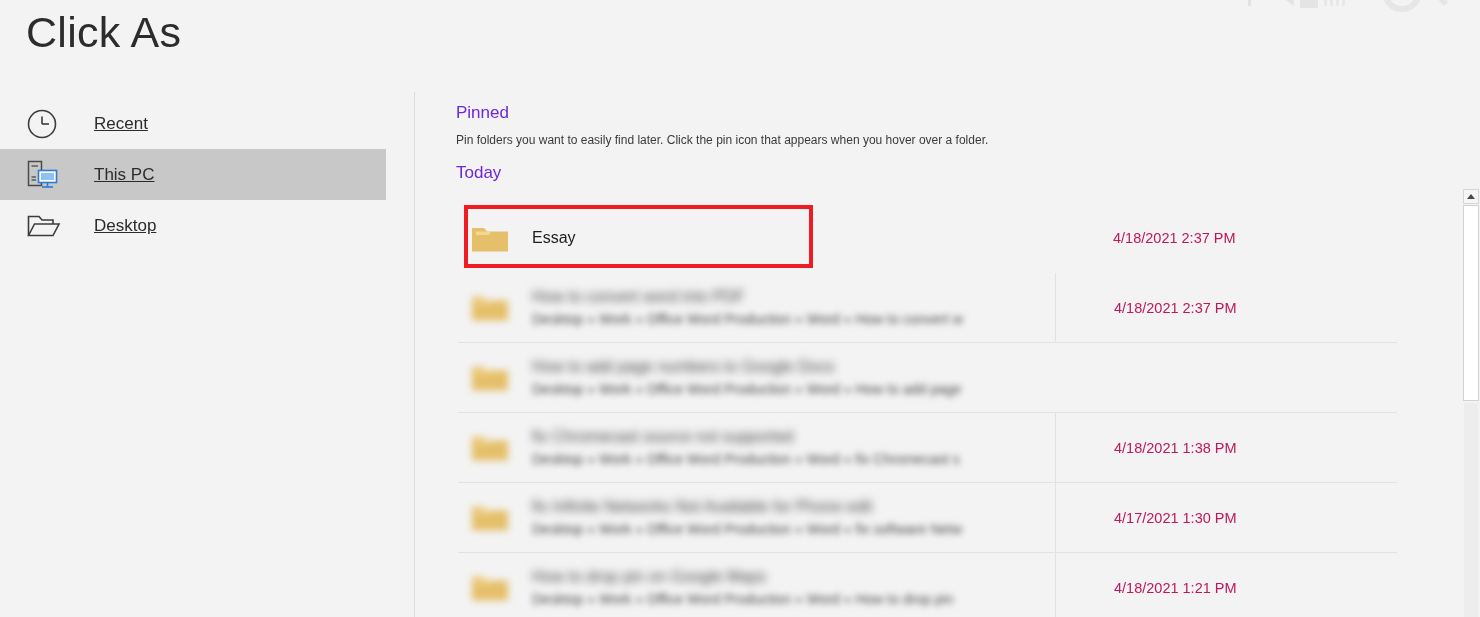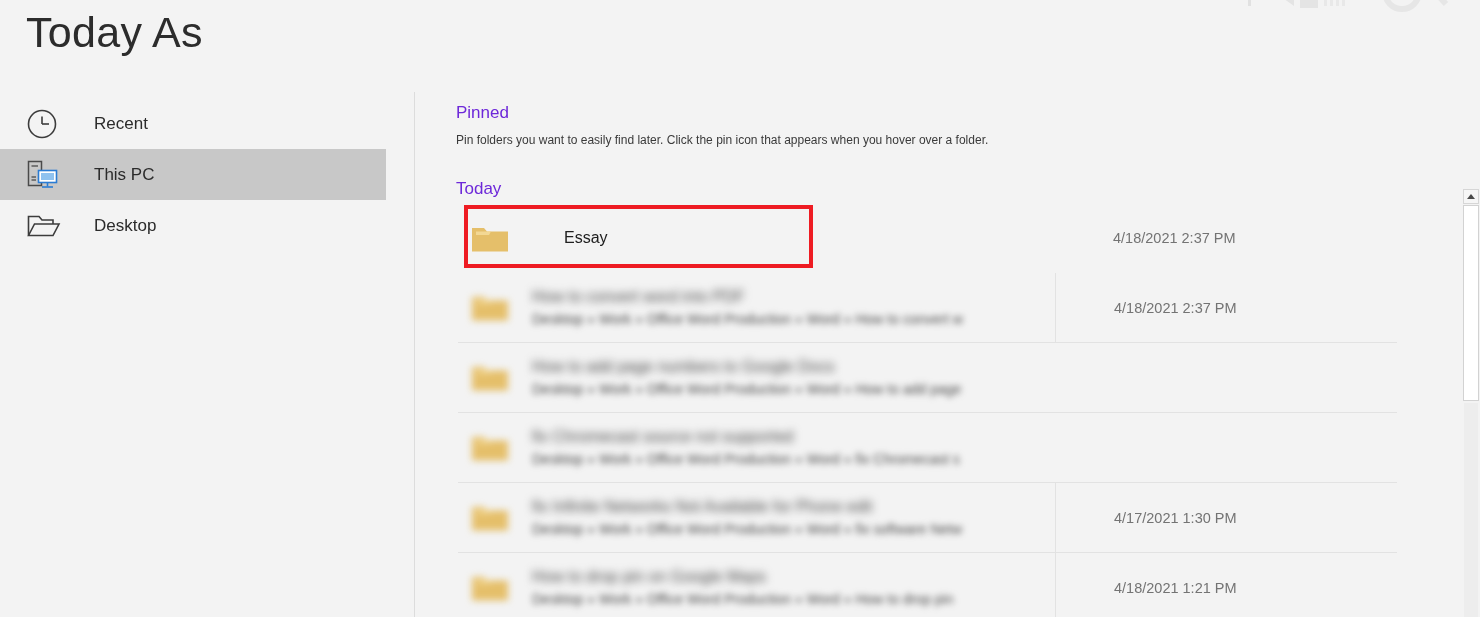--- a/index.html
+++ b/index.html
@@ -42,20 +42,21 @@
     line-height: 1.15;
     white-space: nowrap;
   }
 
   
   .nav {
     position: absolute;
     left: 0;
     top: 98px;
     width: 414px;
+    text-decoration: underline;
   }
   .nav-item {
     display: flex;
     align-items: center;
     height: 51px;
     padding-left: 26px;
     box-sizing: border-box;
     cursor: default;
   }
   .nav-item.selected {
@@ -98,21 +99,21 @@
 
   .section-head {
     position: absolute;
     left: 41px;
     font-size: 17px;
     color: #6d28d9;
     font-weight: 400;
     white-space: nowrap;
   }
   .section-head.pinned { top: 11px; }
-  .section-head.today  { top: 87px; text-align: right; }
+  .section-head.today  { top: 71px; text-align: right; }
 
   .pinned-desc {
     position: absolute;
     left: 41px;
     top: 41px;
     font-size: 12px;
     color: #3a3a3a;
     white-space: nowrap;
   }
 
@@ -126,21 +127,21 @@
   .file-row {
     position: relative;
     height: 70px;
     display: flex;
     align-items: center;
     border-bottom: 1px solid #e2e2e2;
     margin-left: 43px;
     margin-right: 83px;
     box-sizing: border-box;
   }
-  .file-row:first-child { border-bottom: none; gap: 32px; }
+  .file-row:first-child { border-bottom: none; }
 
   .row-folder-icon {
     width: 40px;
     min-width: 40px;
     height: 33px;
     margin-left: 12px;
     position: relative;
   }
   .row-text {
     margin-left: 22px;
@@ -160,21 +161,21 @@
     font-size: 14px;
     color: #555;
     line-height: 1.35;
     margin-top: 2px;
     white-space: nowrap;
   }
   .row-date {
     width: 342px;
     min-width: 342px;
     font-size: 14.5px;
-    color: #737373;
+    color: #be185d;
     padding-left: 58px;
     box-sizing: border-box;
     border-left: 1px solid #e2e2e2;
     height: 70px;
     display: flex;
     align-items: center;
     white-space: nowrap;
   }
   .file-row:first-child .row-date { border-left: none; }
 
@@ -262,21 +263,21 @@
     <rect x="56" y="0" width="3" height="22" fill="#cfcfcf"></rect>
     <rect x="62" y="-2" width="3" height="24" fill="#cfcfcf"></rect>
   </svg>
   <svg width="96" height="34" viewBox="0 0 96 34">
     <circle cx="30" cy="8" r="17" fill="none" stroke="#cacaca" stroke-width="6"></circle>
     <circle cx="30" cy="8" r="5" fill="#cacaca"></circle>
     <line x1="52" y1="-4" x2="74" y2="20" stroke="#cacaca" stroke-width="6"></line>
   </svg>
 </div>
 
-<div class="page-title">Today As</div>
+<div class="page-title">Click As</div>
 
 <nav class="nav">
 
   <div class="nav-item">
     <span class="nav-icon">
       <svg width="32" height="32" viewBox="0 0 32 32">
         <circle cx="16" cy="16" r="13.5" fill="none" stroke="#3c3c3c" stroke-width="1.6"></circle>
         <line x1="16" y1="16" x2="16" y2="8.5" stroke="#3c3c3c" stroke-width="1.6"></line>
         <line x1="16" y1="16" x2="23" y2="16" stroke="#3c3c3c" stroke-width="1.6"></line>
       </svg>
@@ -366,20 +367,21 @@
       <span class="row-folder-icon">
         <svg width="40" height="33" viewBox="0 0 40 33">
           <path d="M2 6 h12 l3 3.5 h21 v20 h-36 z" fill="#e5bf6a"></path>
           <path d="M6 9.5 h15 l-2 3.5 h-13 z" fill="#f3d894"></path>
         </svg>
       </span>
       <span class="row-text">
         <span class="row-name">fix Chromecast source not supported</span>
         <span class="row-path">Desktop » Work » Office Word Production » Word » fix Chromecast s</span>
       </span>
+      <span class="row-date">4/18/2021 1:38 PM</span>
     </div>
 
     <div class="file-row obscured">
       <span class="row-folder-icon">
         <svg width="40" height="33" viewBox="0 0 40 33">
           <path d="M2 6 h12 l3 3.5 h21 v20 h-36 z" fill="#e5bf6a"></path>
           <path d="M6 9.5 h15 l-2 3.5 h-13 z" fill="#f3d894"></path>
         </svg>
       </span>
       <span class="row-text">

